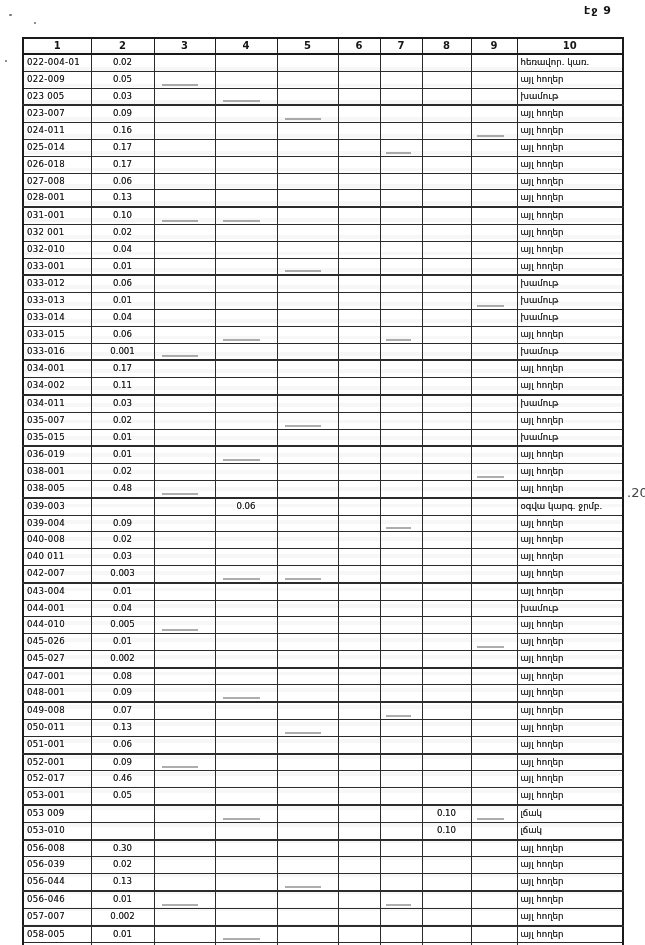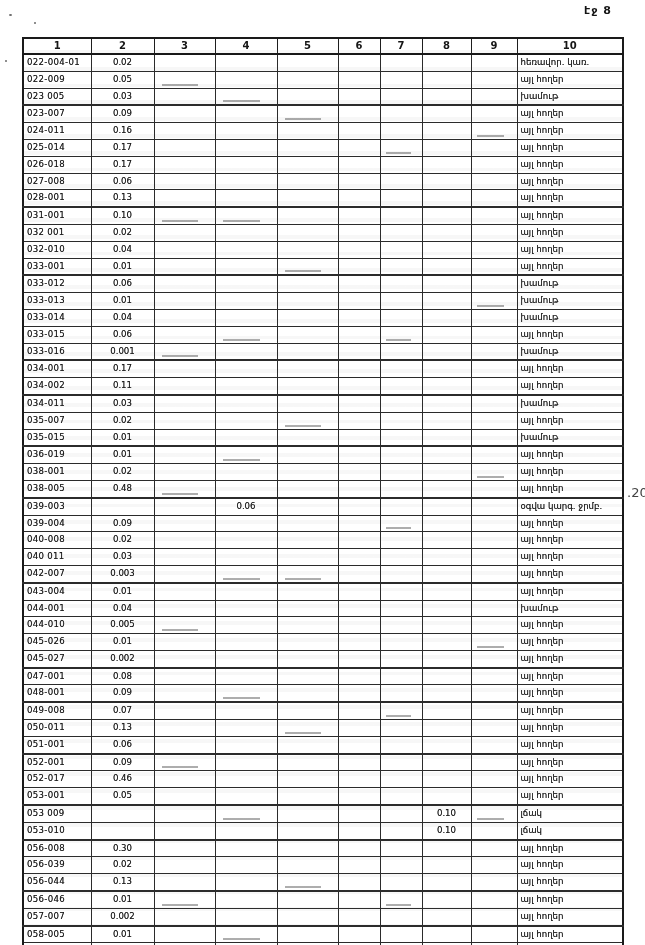--- a/index.html
+++ b/index.html
@@ -65,21 +65,21 @@
   }
   .speck{position:absolute;background:#6a6a6a;border-radius:50%;}
   .s1{left:9px;top:14px;width:3px;height:2px;}
   .s2{left:34px;top:22px;width:2px;height:2px;}
   .s3{left:5px;top:60px;width:2px;height:2px;}
 </style>
 </head>
 <body>
 
 <div class="page">
-  <div class="page-label">էջ 8</div>
+  <div class="page-label">էջ 9</div>
 
   <table id="grid">
     <colgroup>
       <col style="width:68px">
         <col style="width:63px">
         <col style="width:61px">
       <col style="width:62px">
         <col style="width:61px">
         <col style="width:42px">
       <col style="width:42px">

